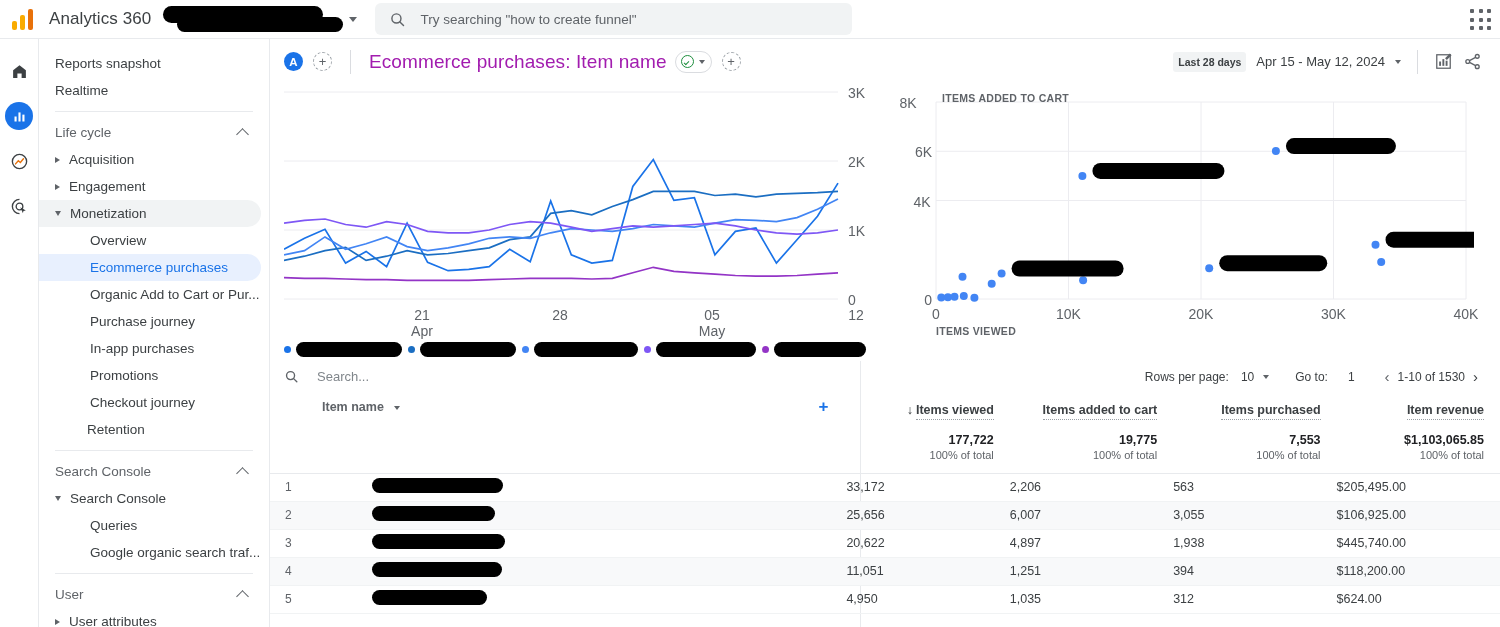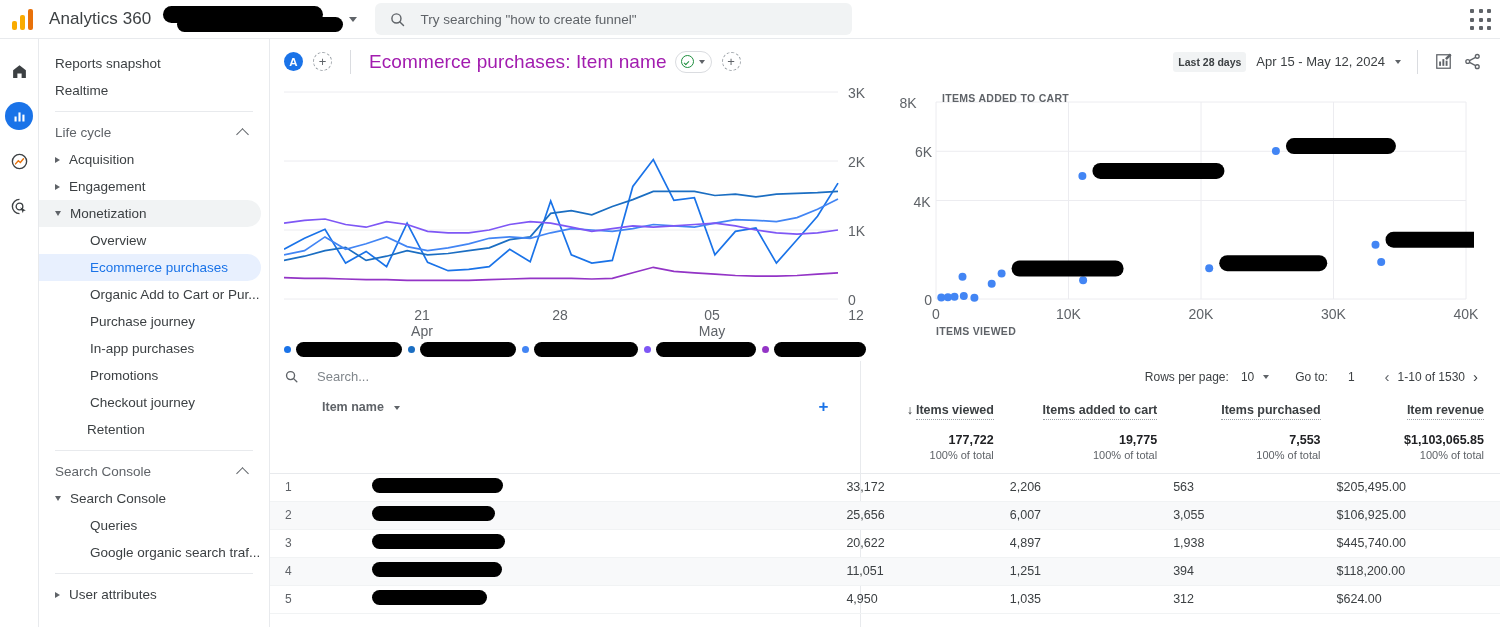--- a/index.html
+++ b/index.html
@@ -269,20 +269,24 @@
         <span class="caret-d"></span>
         <span>Search Console</span>
       </div>
       <div class="nav-item child">
         <span>Queries</span>
       </div>
       <div class="nav-item child">
         <span>Google organic search traf...</span>
       </div>
       <div class="nav-sep"></div>
+      <div class="nav-item group">
+        <span>User</span>
+        <span class="chev-up"></span>
+      </div>
       <div class="nav-item">
         <span class="caret-r"></span>
         <span>User attributes</span>
       </div>
     </div>
 
   <div class="content">
 
     <div class="rpt-header">
       <div class="avatar-a">A</div>

